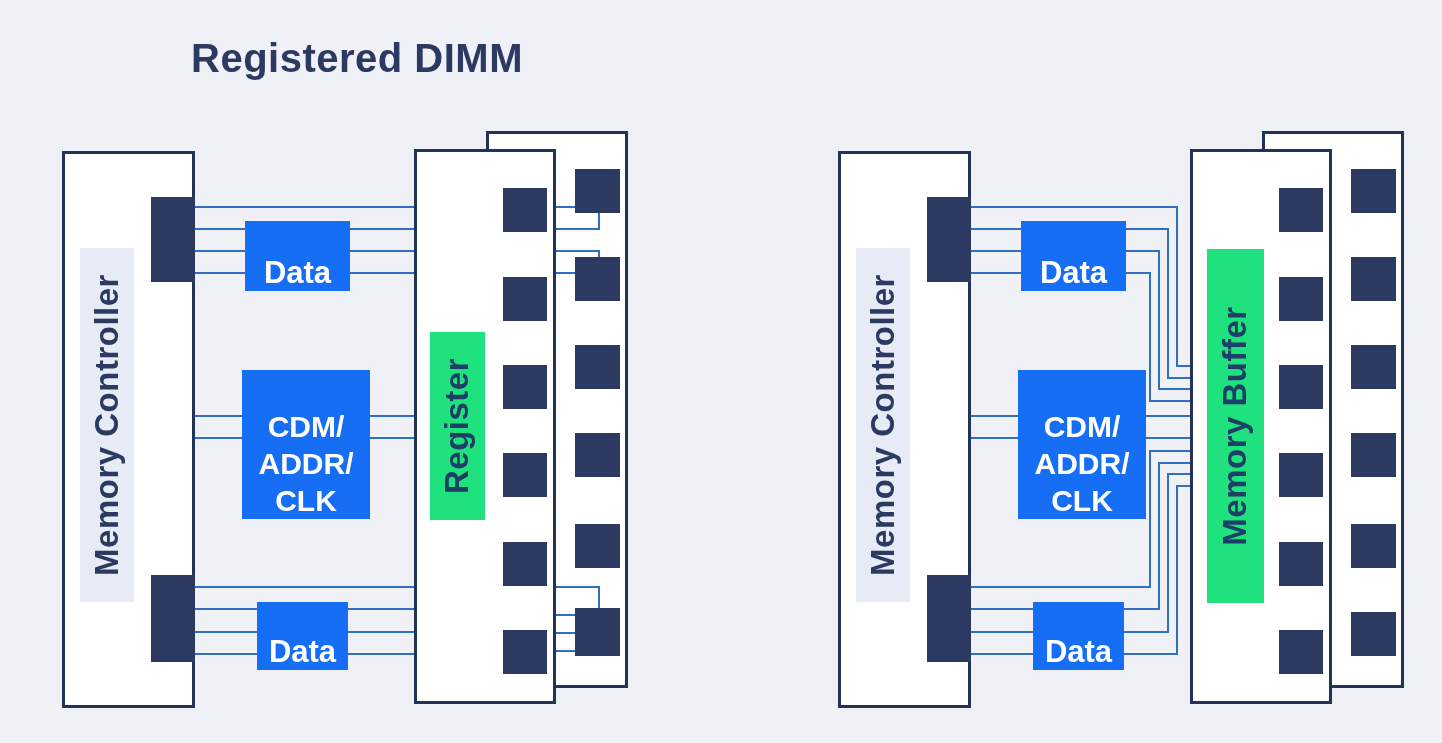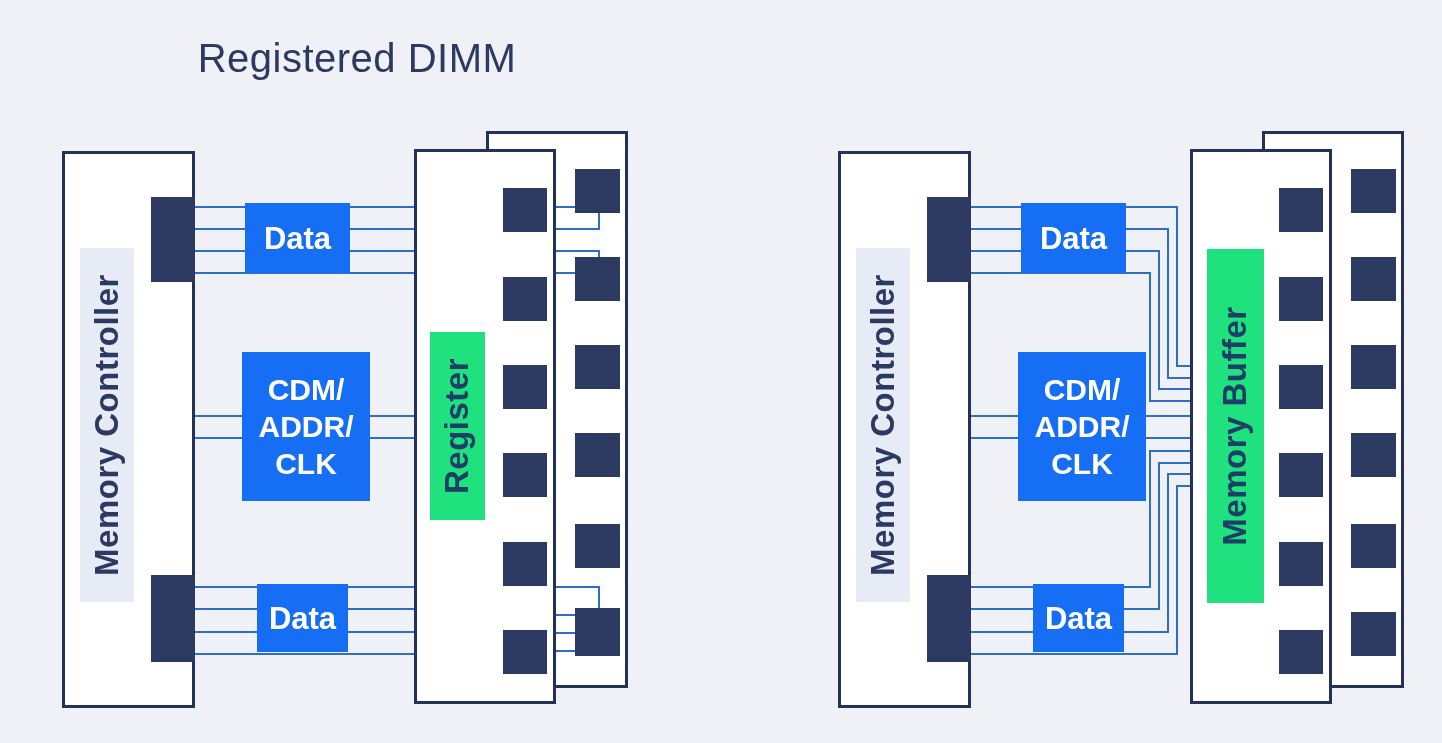--- a/index.html
+++ b/index.html
@@ -1,23 +1,23 @@
 <!DOCTYPE html>
 <html><head>
 <meta charset="utf-8">
 <style>
   html,body{margin:0;padding:0;background:#eff1f6;font-family:"Liberation Sans",sans-serif;}
   .canvas{position:relative;width:1442px;height:743px;background:#eff1f6;overflow:hidden;}
-  .title{position:absolute;transform:translateX(-50%);font-size:40px;font-weight:400;color:#2c3a62;white-space:nowrap;letter-spacing:.5px;}
+  .title{position:absolute;transform:translateX(-50%);font-size:40px;font-weight:700;color:#2c3a62;white-space:nowrap;letter-spacing:.5px;}
   .board{position:absolute;background:#ffffff;border:3px solid #223258;box-sizing:border-box;}
   .strip{position:absolute;background:#e6ebf5;}
   .chip{position:absolute;background:#2c3a62;}
   .hl{position:absolute;height:2px;background:#2e6fc3;}
   .vl{position:absolute;width:2px;background:#2e6fc3;}
-  .bluebox{position:absolute;background:#166ef4;display:flex;flex-direction:column;align-items:center;justify-content:center;color:#ffffff;font-weight:700;}
+  .bluebox{position:absolute;background:#166ef4;display:flex;flex-direction:column;align-items:center;justify-content:flex-end;color:#ffffff;font-weight:700;margin-top:18px;}
   .bluebox .lbl{font-size:31px;line-height:37px;}
   .greenbox{position:absolute;background:#1fe17d;}
   .vlabel{position:absolute;transform:translate(-50%,-50%) rotate(-90deg);white-space:nowrap;font-weight:700;color:#1d3e66;font-size:33px;letter-spacing:.5px;}
   .z1{z-index:1}.z2{z-index:2}.z3{z-index:3}.z4{z-index:4}.z5{z-index:5}
 </style>
 </head>
 <body>
 
 <div class="canvas">
 

